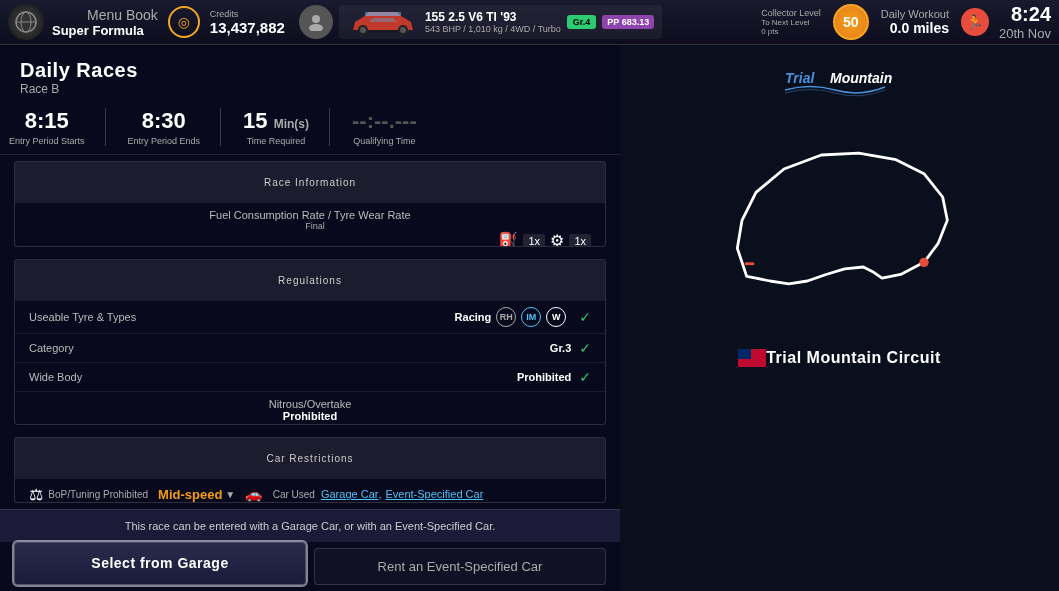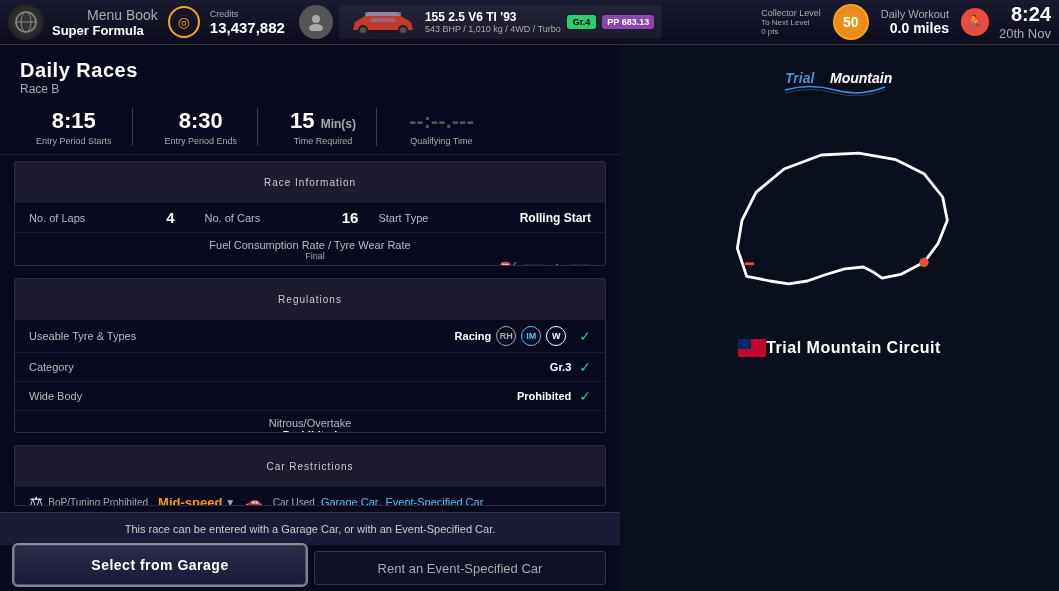--- a/index.html
+++ b/index.html
@@ -111,23 +111,23 @@
     }
     .panel-title {
       font-size: 20px; font-weight: bold; color: #fff;
       letter-spacing: 0.5px;
     }
     .panel-subtitle { font-size: 12px; color: #aaa; }
 
     
     .timing-row {
       display: flex; align-items: flex-start;
-      padding: 8px 36px;
+      padding: 8px 9px;
       border-bottom: 1px solid rgba(255,255,255,0.1);
-      gap: 12px;
+      gap: 2px;
     }
     .timing-block {
       display: flex; flex-direction: column; align-items: center;
       padding: 0 20px;
       border-right: 1px solid rgba(255,255,255,0.2);
     }
     .timing-block:first-child { padding-left: 0; }
     .timing-block:last-child { border-right: none; }
     .timing-block .time { font-size: 22px; font-weight: bold; color: #fff; }
     .timing-block .time.dashes { color: #555; }
@@ -244,21 +244,21 @@
     .track-logo {
       display: flex; align-items: center; gap: 8px; margin-bottom: 10px;
     }
     .track-map-container {
       width: 280px; height: 220px;
       position: relative;
       display: flex; align-items: center; justify-content: center;
     }
     .track-map-svg { width: 100%; height: 100%; }
     .track-footer {
-      display: flex; align-items: flex-start; gap: 0; margin-top: 4px;
+      display: flex; align-items: flex-start; gap: 0; margin-top: 14px;
     }
     .flag-icon { width: 28px; height: 18px; position: relative; overflow: hidden; border-radius: 1px; }
     .flag-usa {
       background: #bf0a30;
     }
     .flag-usa::before {
       content: '';
       position: absolute; top: 0; left: 0;
       width: 45%; height: 55%;
       background: #002868;
@@ -352,28 +352,20 @@
         <span class="desc">Time Required</span>
       </div>
       <div class="timing-block">
         <span class="time dashes">--:--.---</span>
         <span class="desc">Qualifying  Time</span>
       </div>
     </div>
 
     <div class="info-section">
       <div class="section-label">Race Information</div>
-      <div class="info-row">
-        <span class="info-key">No. of Laps</span>
-        <span class="num-val">4</span>
-        <span class="info-key" style="margin-left:30px;">No. of Cars</span>
-        <span class="num-val">16</span>
-        <span class="info-key" style="margin-left:20px;">Start Type</span>
-        <span class="info-val bold" style="margin-left:10px;">Rolling Start</span>
-      </div>
       <div class="info-row">
         <span class="info-key">Fuel Consumption Rate / Tyre Wear Rate</span>
         <span style="font-size:9px;color:#aaa;margin-left:10px;">Final</span>
         <div class="fuel-tyre">
           <span>⛽</span>
           <span class="rate-badge">1x</span>
           <span>⚙</span>
           <span class="rate-badge">1x</span>
         </div>
       </div>

